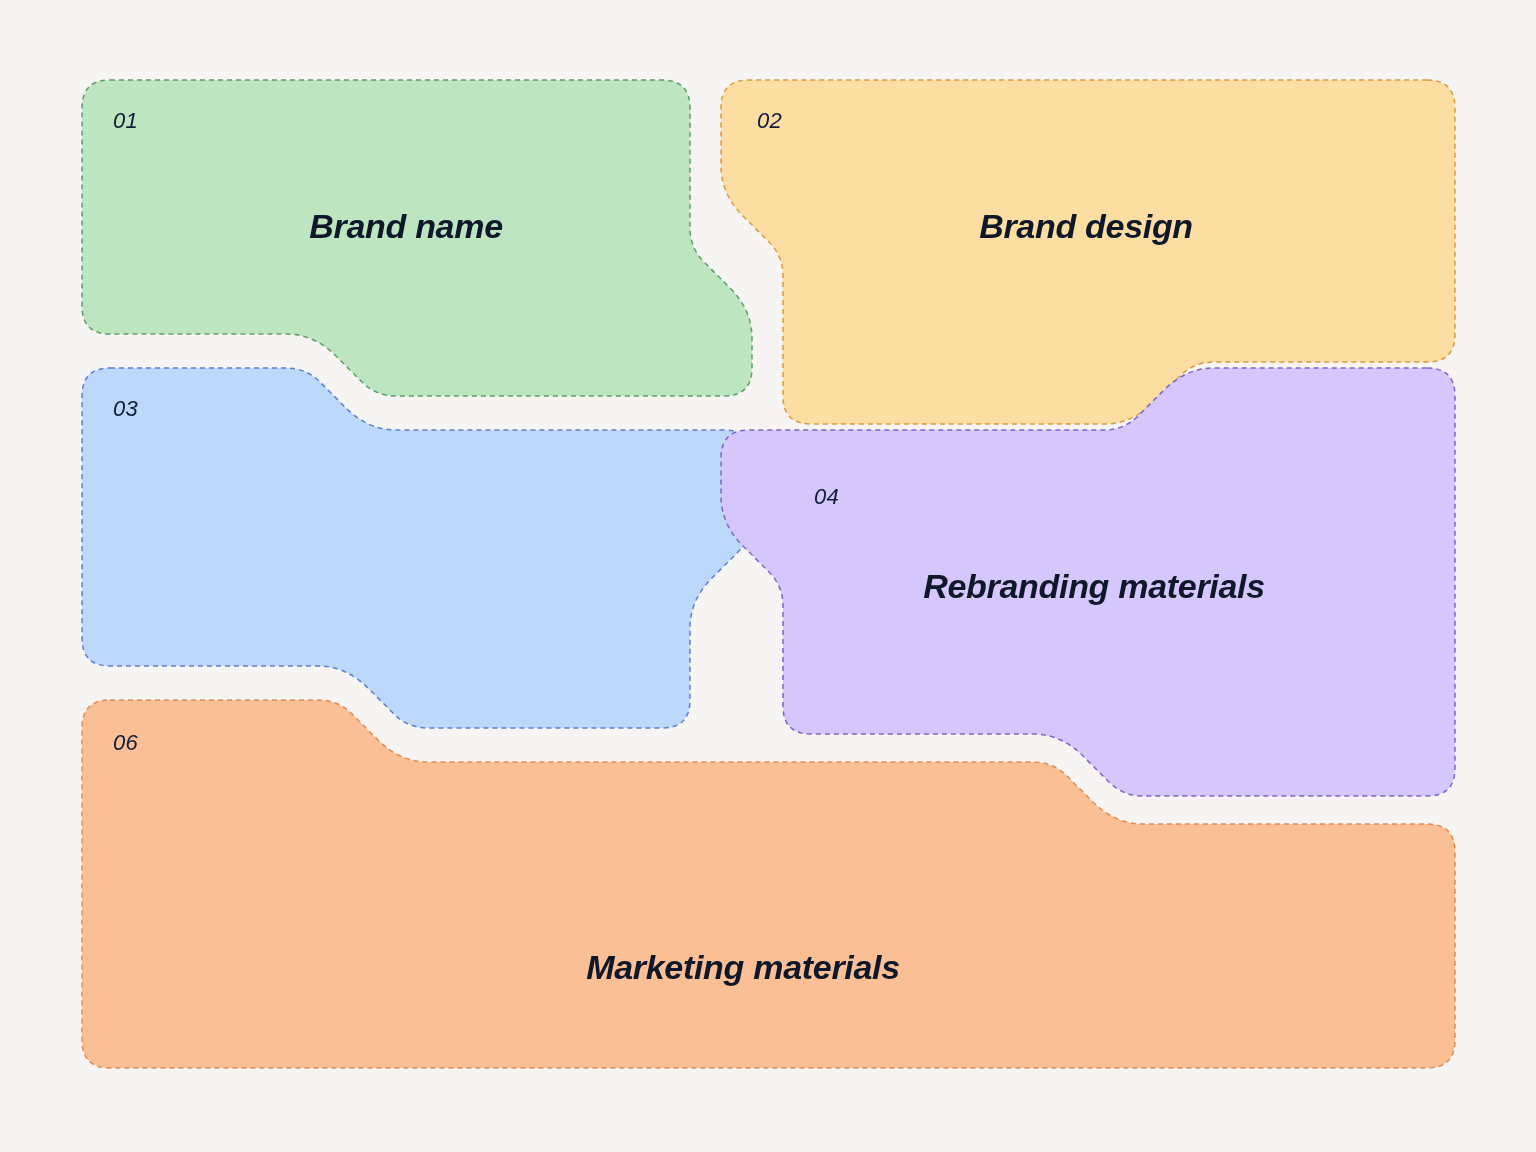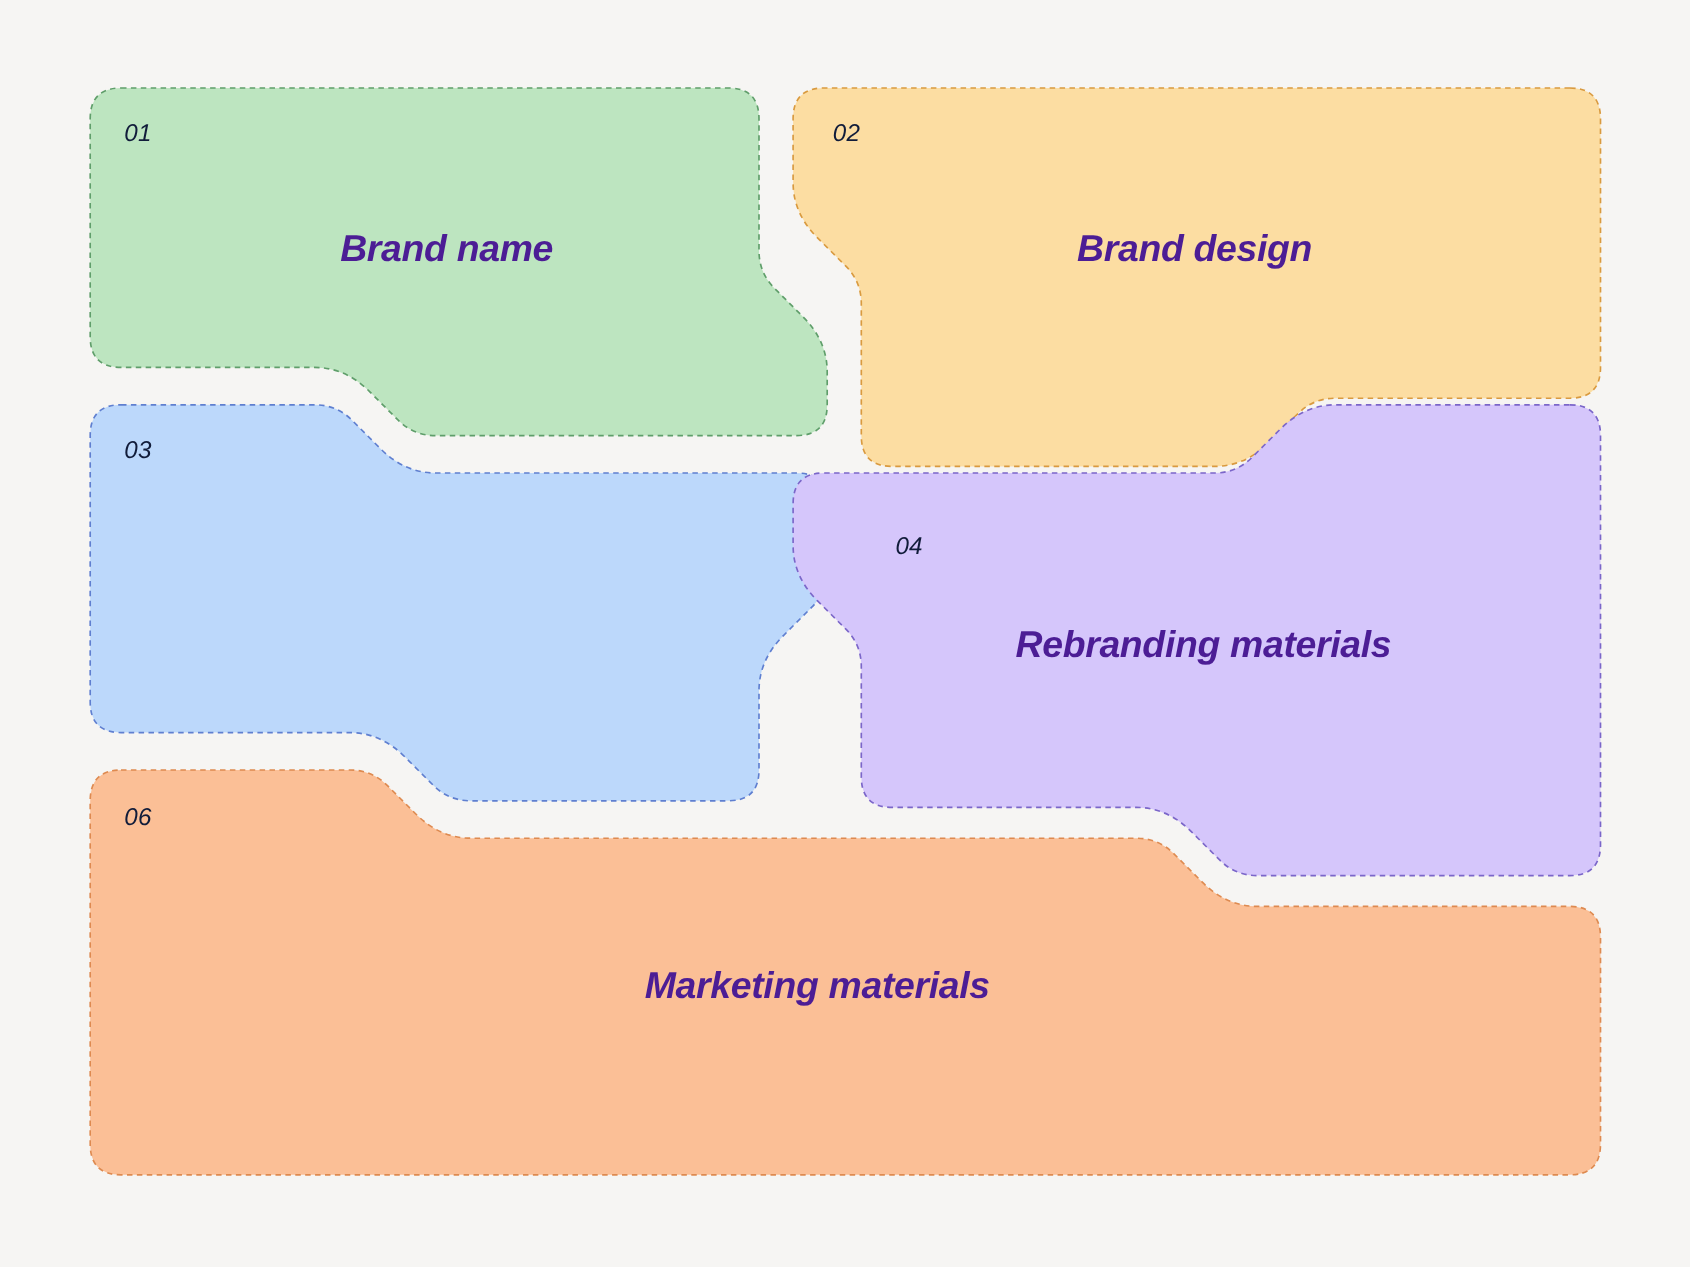--- a/index.html
+++ b/index.html
@@ -32,21 +32,21 @@
     font-weight: 400;
     color: #111c3a;
     letter-spacing: 0.2px;
     line-height: 1;
     pointer-events: none;
   }
   .panel-title {
     position: absolute;
     font-size: 34px;
     font-weight: 700;
-    color: #4c1d95;
+    color: #0f172a;
     letter-spacing: -0.3px;
     line-height: 1;
     white-space: nowrap;
     transform: translate(-50%, -50%);
     pointer-events: none;
   }
 </style>
 </head>
 <body style="background: rgb(246, 245, 243);">
 
@@ -156,15 +156,15 @@
 
   <div class="panel-label" style="left:757px;top:110px;">02</div>
   <div class="panel-title" style="left:1086px;top:226px;">Brand design</div>
 
   <div class="panel-label" style="left:113px;top:398px;">03</div>
 
   <div class="panel-label" style="left:814px;top:458px;margin-top:28px;">04</div>
   <div class="panel-title" style="left:1094px;top:586px;">Rebranding materials</div>
 
   <div class="panel-label" style="left:113px;top:732px;">06</div>
-  <div class="panel-title" style="left:743px;top:896px;text-align:center;">Marketing materials</div>
+  <div class="panel-title" style="left:743px;top:967px;text-align:center;">Marketing materials</div>
 
 </div>
 
 </body></html>

